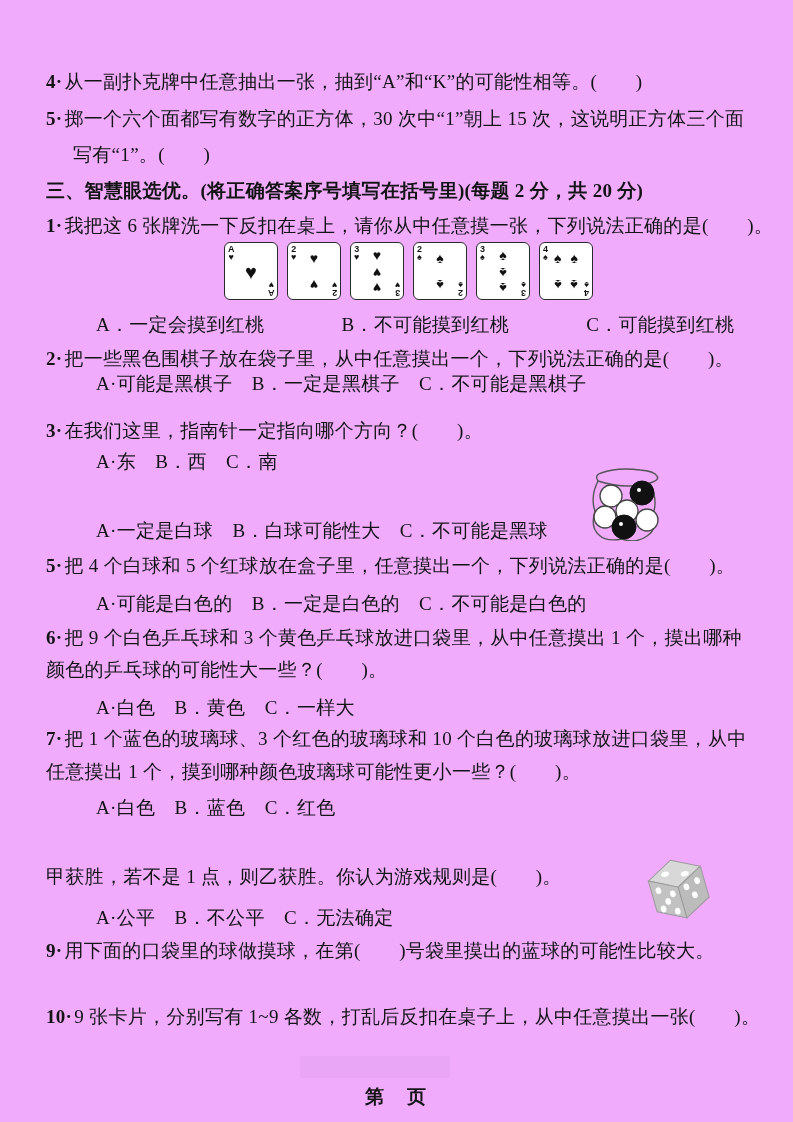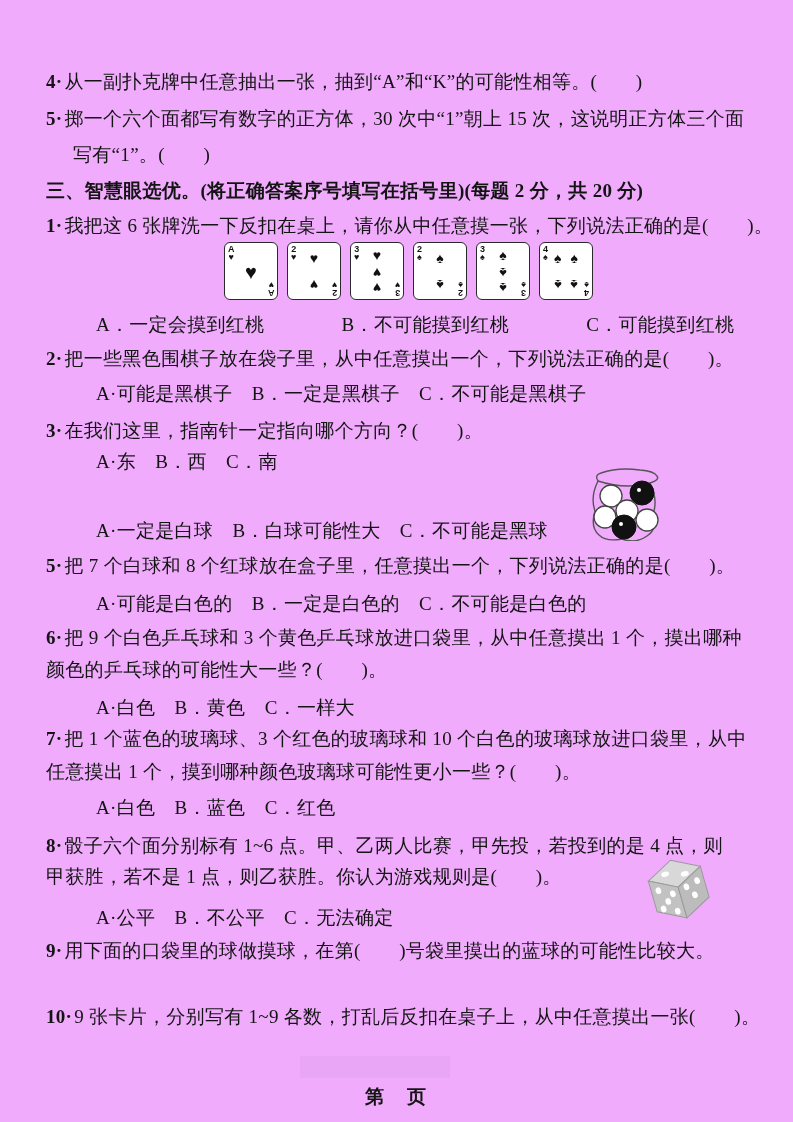--- a/index.html
+++ b/index.html
@@ -134,52 +134,51 @@
         <div class="pip" style="left: 34%; top: 28%;">♠</div>
         <div class="pip" style="left: 66%; top: 28%;">♠</div>
         <div class="pip rot" style="left: 34%; top: 74%;">♠</div>
         <div class="pip rot" style="left: 66%; top: 74%;">♠</div>
       </div>
   </div>
 
   <div class="line opt" style="top:313px"><span>A．一定会摸到红桃　　　　B．不可能摸到红桃　　　　C．可能摸到红桃</span></div>
 
   <div class="line" style="top:347px"><span class="num">2·</span><span>把一些黑色围棋子放在袋子里，从中任意摸出一个，下列说法正确的是(　　)。</span></div>
-  <div class="line opt" style="top:382px"><span>A·可能是黑棋子　B．一定是黑棋子　C．不可能是黑棋子</span></div>
+  <div class="line opt" style="top:372px"><span>A·可能是黑棋子　B．一定是黑棋子　C．不可能是黑棋子</span></div>
 
   <div class="line" style="top:419px"><span class="num">3·</span><span>在我们这里，指南针一定指向哪个方向？(　　)。</span></div>
   <div class="line opt" style="top:450px"><span>A·东　B．西　C．南</span></div>
 
   <div class="line opt" style="top:519px"><span>A·一定是白球　B．白球可能性大　C．不可能是黑球</span></div>
 
   <svg class="bag" width="84" height="76" viewBox="0 0 84 76">
     <path d="M12 16 Q8 10 15 8 Q32 2 54 5 Q68 6 71 11 Q74 15 64 18" fill="none" stroke="#555" stroke-width="1.4"></path>
     <path d="M12 16 Q4 32 9 46 Q4 62 13 70 Q20 77 36 74 Q50 79 61 71 Q71 65 66 52 Q73 36 64 18 Q40 25 12 16 Z" fill="none" stroke="#555" stroke-width="1.4"></path>
     <circle cx="25" cy="31" r="11" fill="#ffffff" stroke="#444" stroke-width="1.3"></circle>
     <circle cx="56" cy="28" r="12" fill="#111111" stroke="#111" stroke-width="1"></circle>
     <circle cx="53" cy="25" r="2" fill="#ffffff"></circle>
     <circle cx="41" cy="46" r="11" fill="#ffffff" stroke="#444" stroke-width="1.3"></circle>
     <circle cx="19" cy="52" r="11" fill="#ffffff" stroke="#444" stroke-width="1.3"></circle>
     <circle cx="38" cy="62" r="12" fill="#111111" stroke="#111" stroke-width="1"></circle>
     <circle cx="35" cy="59" r="2" fill="#ffffff"></circle>
     <circle cx="61" cy="55" r="11" fill="#ffffff" stroke="#444" stroke-width="1.3"></circle>
   </svg>
 
-  <div class="line" style="top:554px"><span class="num">5·</span><span>把 7 个白球和 8 个红球放在盒子里，任意摸出一个，下列说法正确的是(　　)。</span></div>
+  <div class="line" style="top:554px"><span class="num">5·</span><span>把 4 个白球和 5 个红球放在盒子里，任意摸出一个，下列说法正确的是(　　)。</span></div>
   <div class="line opt" style="top:592px"><span>A·可能是白色的　B．一定是白色的　C．不可能是白色的</span></div>
 
   <div class="line" style="top:626px"><span class="num">6·</span><span>把 9 个白色乒乓球和 3 个黄色乒乓球放进口袋里，从中任意摸出 1 个，摸出哪种</span></div>
   <div class="line opt" style="top:696px"><span>A·白色　B．黄色　C．一样大</span></div>
   <div class="line" style="top:658px"><span>颜色的乒乓球的可能性大一些？(　　)。</span></div>
 
   <div class="line" style="top:727px"><span class="num">7·</span><span>把 1 个蓝色的玻璃球、3 个红色的玻璃球和 10 个白色的玻璃球放进口袋里，从中</span></div>
   <div class="line" style="top:760px"><span>任意摸出 1 个，摸到哪种颜色玻璃球可能性更小一些？(　　)。</span></div>
   <div class="line opt" style="top:796px"><span>A·白色　B．蓝色　C．红色</span></div>
 
-  <div class="line" style="top:834px"><span class="num">8·</span><span>骰子六个面分别标有 1~6 点。甲、乙两人比赛，甲先投，若投到的是 4 点，则</span></div>
   <div class="line" style="top:865px"><span>甲获胜，若不是 1 点，则乙获胜。你认为游戏规则是(　　)。</span></div>
   <div class="line opt" style="top:906px"><span>A·公平　B．不公平　C．无法确定</span></div>
 
   <svg class="dice" width="76" height="72" viewBox="0 0 76 72">
     <g transform="rotate(-16 38 36)">
       <polygon points="38,5 65,19 38,33 11,19" fill="#d8d8d8" stroke="#9a9a9a" stroke-width="1"></polygon>
       <polygon points="11,19 38,33 38,65 11,51" fill="#c2c2c2" stroke="#9a9a9a" stroke-width="1"></polygon>
       <polygon points="38,33 65,19 65,51 38,65" fill="#bcbcbc" stroke="#9a9a9a" stroke-width="1"></polygon>
       <ellipse cx="29" cy="17" rx="4" ry="2.6" fill="#ffffff"></ellipse>
       <ellipse cx="48" cy="22" rx="4" ry="2.6" fill="#ffffff"></ellipse>

